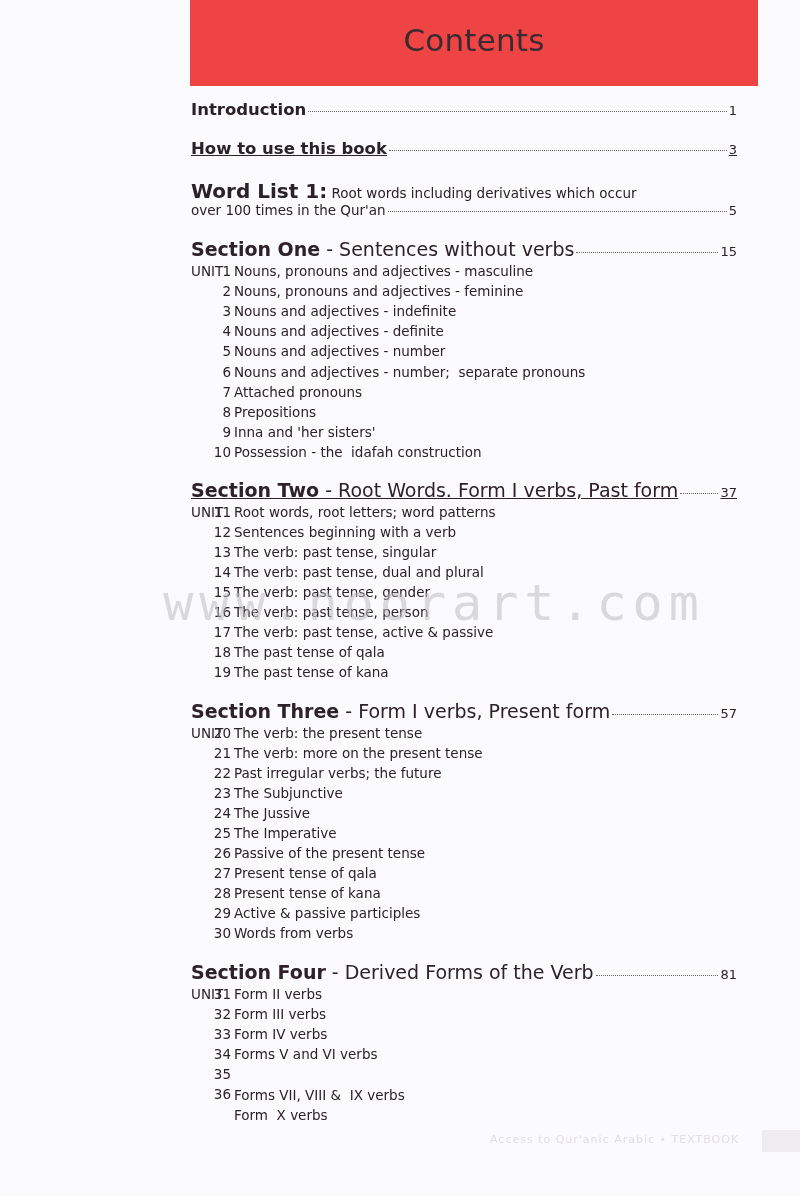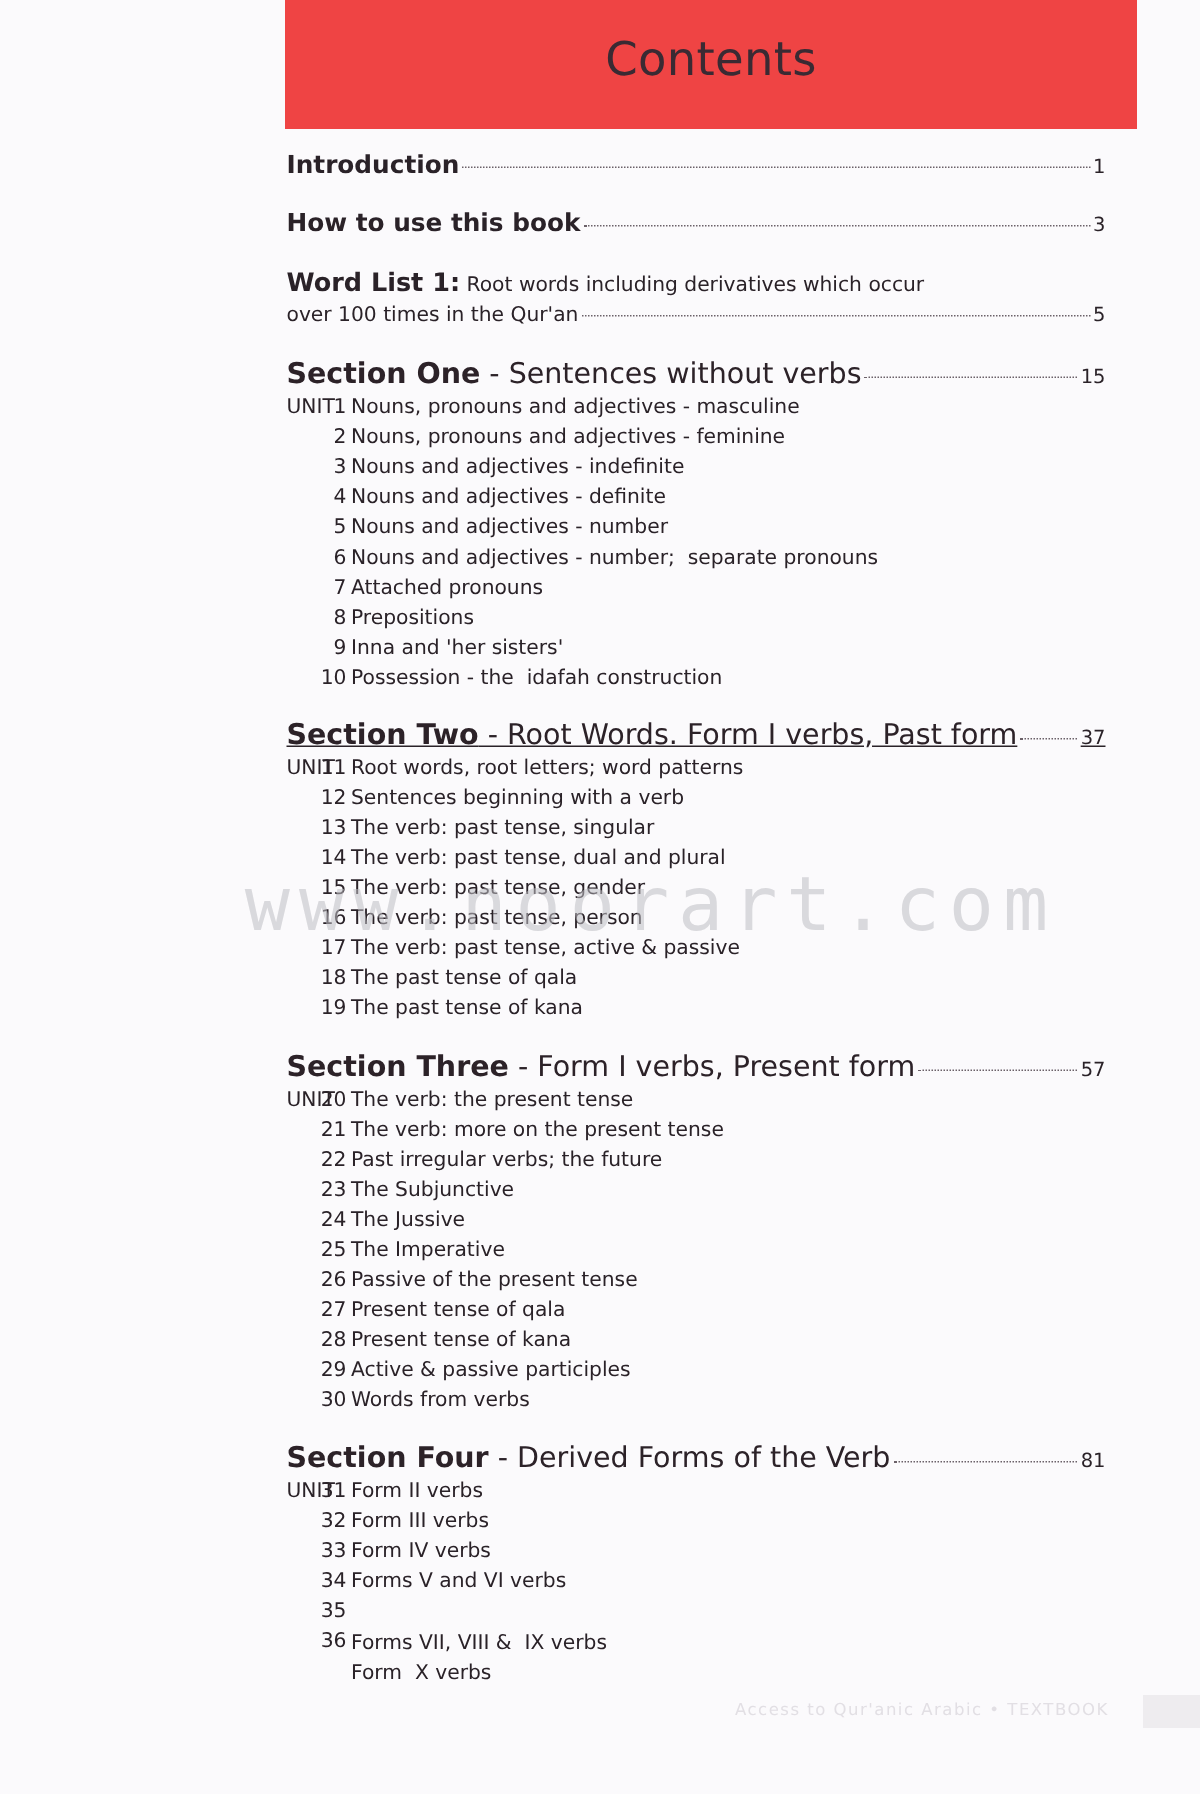--- a/index.html
+++ b/index.html
@@ -27,21 +27,21 @@
   .watermark {
     position: absolute; left: 0; top: 574px; width: 800px; text-align: center;
     font-family: "DejaVu Sans Mono", "Liberation Mono", monospace; font-size: 50px;
     color: rgba(190,190,195,0.55); letter-spacing: 6px; pointer-events: none; margin-left: 34px;
   }
   .toc { position: absolute; left: 191px; top: 0; width: 546px; }
   .row { position: absolute; left: 0; width: 546px; display: flex; align-items: baseline; white-space: nowrap; }
   .leader { flex: 1; border-bottom: 1px dotted #6b6168; margin: 0 2px; transform: translateY(-3px); min-width: 10px; }
   .pg { font-size: 13px; color: #2a2228; }
   .top-entry { font-size: 16.5px; font-weight: bold; }
-  .wl-bold { font-size: 17px; font-weight: bold; }
+  .wl-bold { font-size: 20px; font-weight: bold; }
   .wl-normal { font-size: 13.5px; }
   .sec-bold { font-size: 19px; font-weight: bold; color: #2c2228; }
   .sec-normal { font-size: 19px; color: #2c2228; }
   .unit { position: absolute; left: 0; font-size: 13.5px; white-space: nowrap; height: 20px; }
   .unit .lbl { position: absolute; left: 0; width: 36px; }
   .unit .num { position: absolute; left: 12px; width: 28px; text-align: right; }
   .unit .txt { position: absolute; left: 43px; }
   .footer { position: absolute; left: 490px; top: 1133px; font-size: 11px; color: #e2dfe4; letter-spacing: 1px; }
   .footer-tab { position: absolute; left: 762px; top: 1130px; width: 38px; height: 22px; background: #eeecef; }
 </style>
@@ -56,21 +56,21 @@
 </div>
 
 <div class="toc">
 
   <div class="row" style="top:100px;">
     <span class="top-entry">Introduction</span>
     <span class="leader"></span>
     <span class="pg">1</span>
   </div>
 
-  <div class="row" style="top:139px;">
+  <div class="row" style="top:139px;text-decoration:underline;">
     <span class="top-entry">How to use this book</span>
     <span class="leader"></span>
     <span class="pg">3</span>
   </div>
 
   <div class="row" style="top:179px;">
     <span class="wl-bold">Word List 1:</span>
     <span class="wl-normal" style="white-space:pre;"> Root words including derivatives which occur</span>
   </div>
   <div class="row" style="top:202px;">

